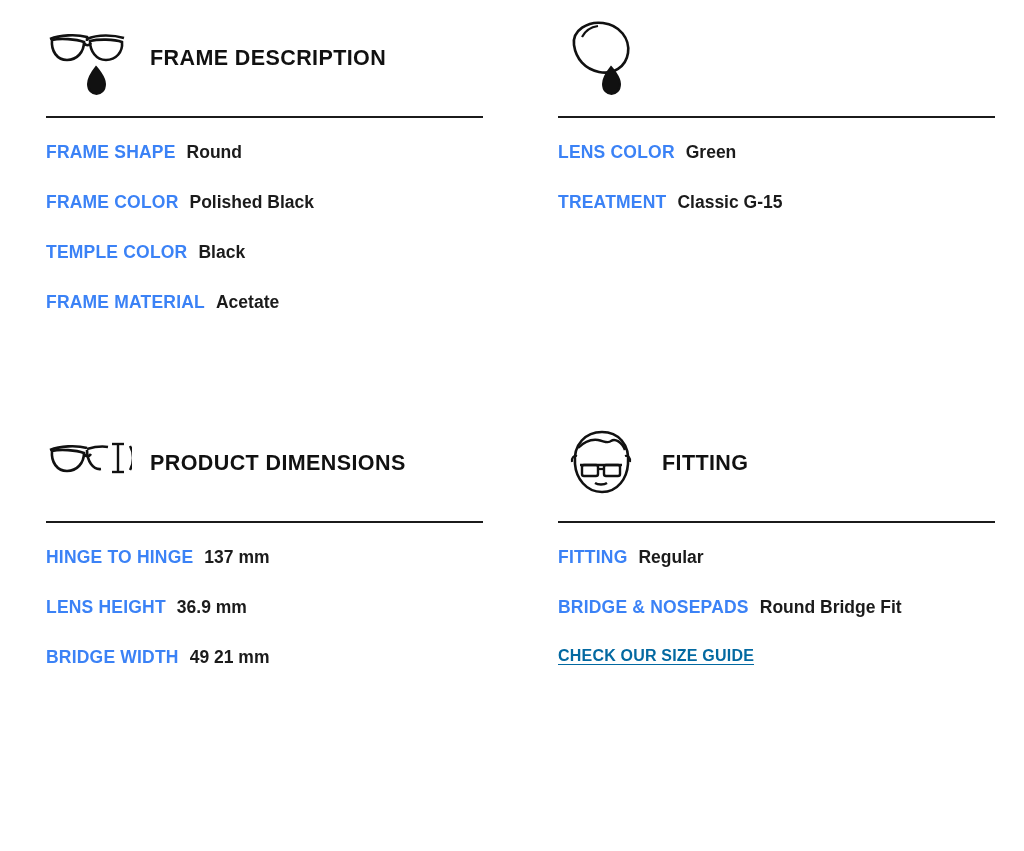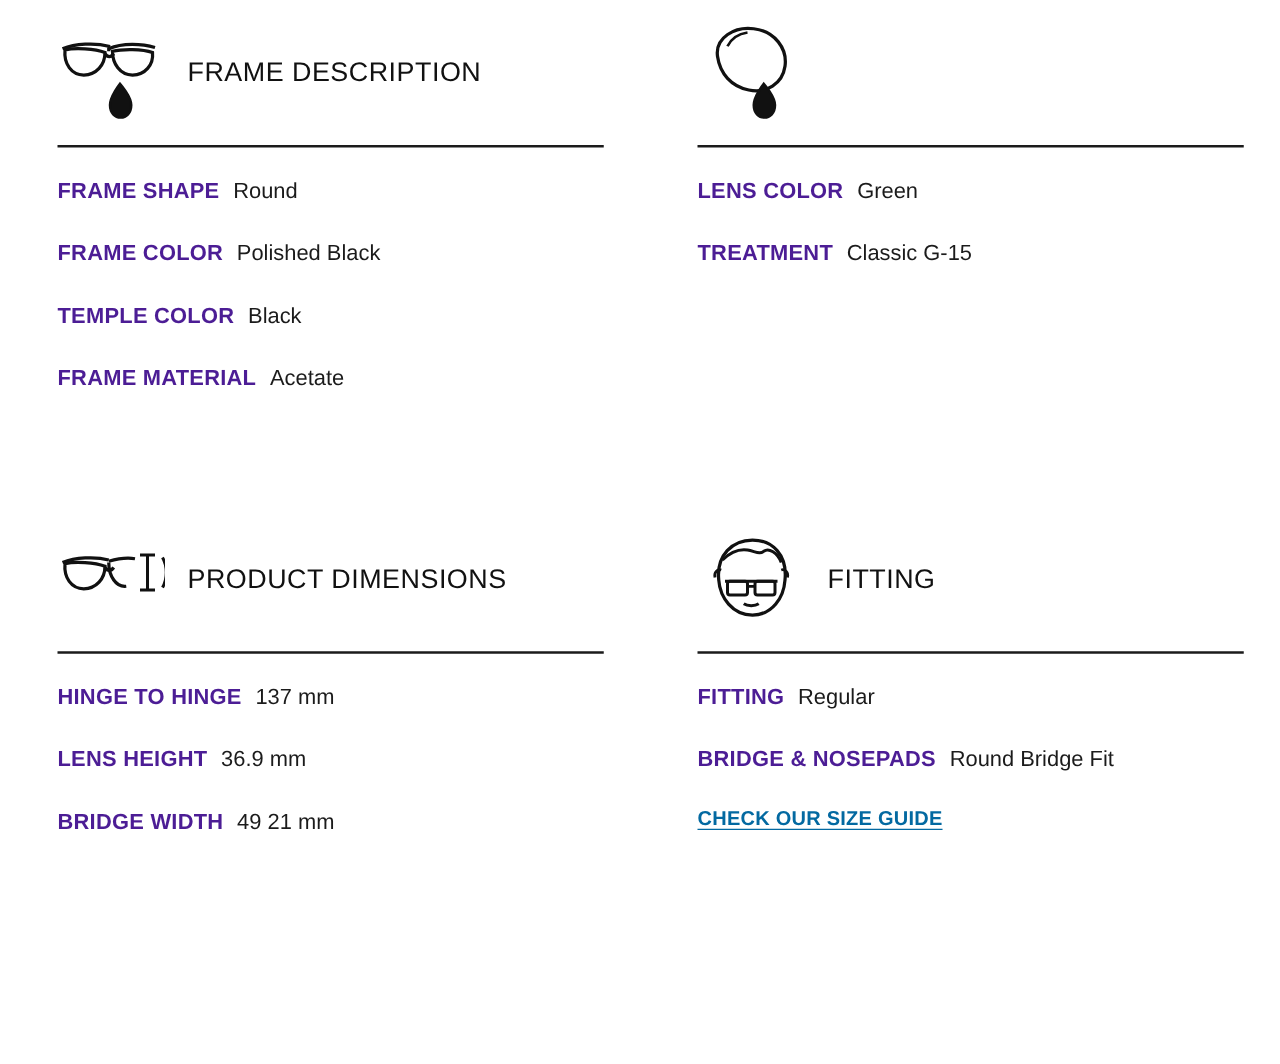--- a/index.html
+++ b/index.html
@@ -47,21 +47,21 @@
   }
   .sec-icon {
     width: 86px;
     height: 86px;
     flex: 0 0 86px;
     display: flex;
     align-items: center;
     justify-content: flex-start;
   }
   .sec-title {
-    font-weight: normal;
+    font-weight: bold;
     font-size: 21.5px;
     letter-spacing: 0.4px;
     text-transform: uppercase;
     color: #111111;
     white-space: nowrap;
   }
   .rule {
     border-top: 2px solid #1b1b1b;
     width: 437px;
     margin-top: 10px;
@@ -73,27 +73,27 @@
     display: flex;
     align-items: baseline;
     margin-bottom: 29px;
     white-space: nowrap;
   }
   .row .lbl {
     font-weight: bold;
     font-size: 17.5px;
     letter-spacing: 0.2px;
     text-transform: uppercase;
-    color: #4c1d95;
+    color: #3b82f6;
   }
   .row .val {
     font-size: 17.5px;
     color: #1b1b1b;
     margin-left: 11px;
-    font-weight: normal;
+    font-weight: bold;
   }
   .link-row {
     margin-top: 10px;
   }
   .size-link {
     font-weight: bold;
     font-size: 16px;
     letter-spacing: 0.2px;
     text-transform: uppercase;
     color: #0369a1;

